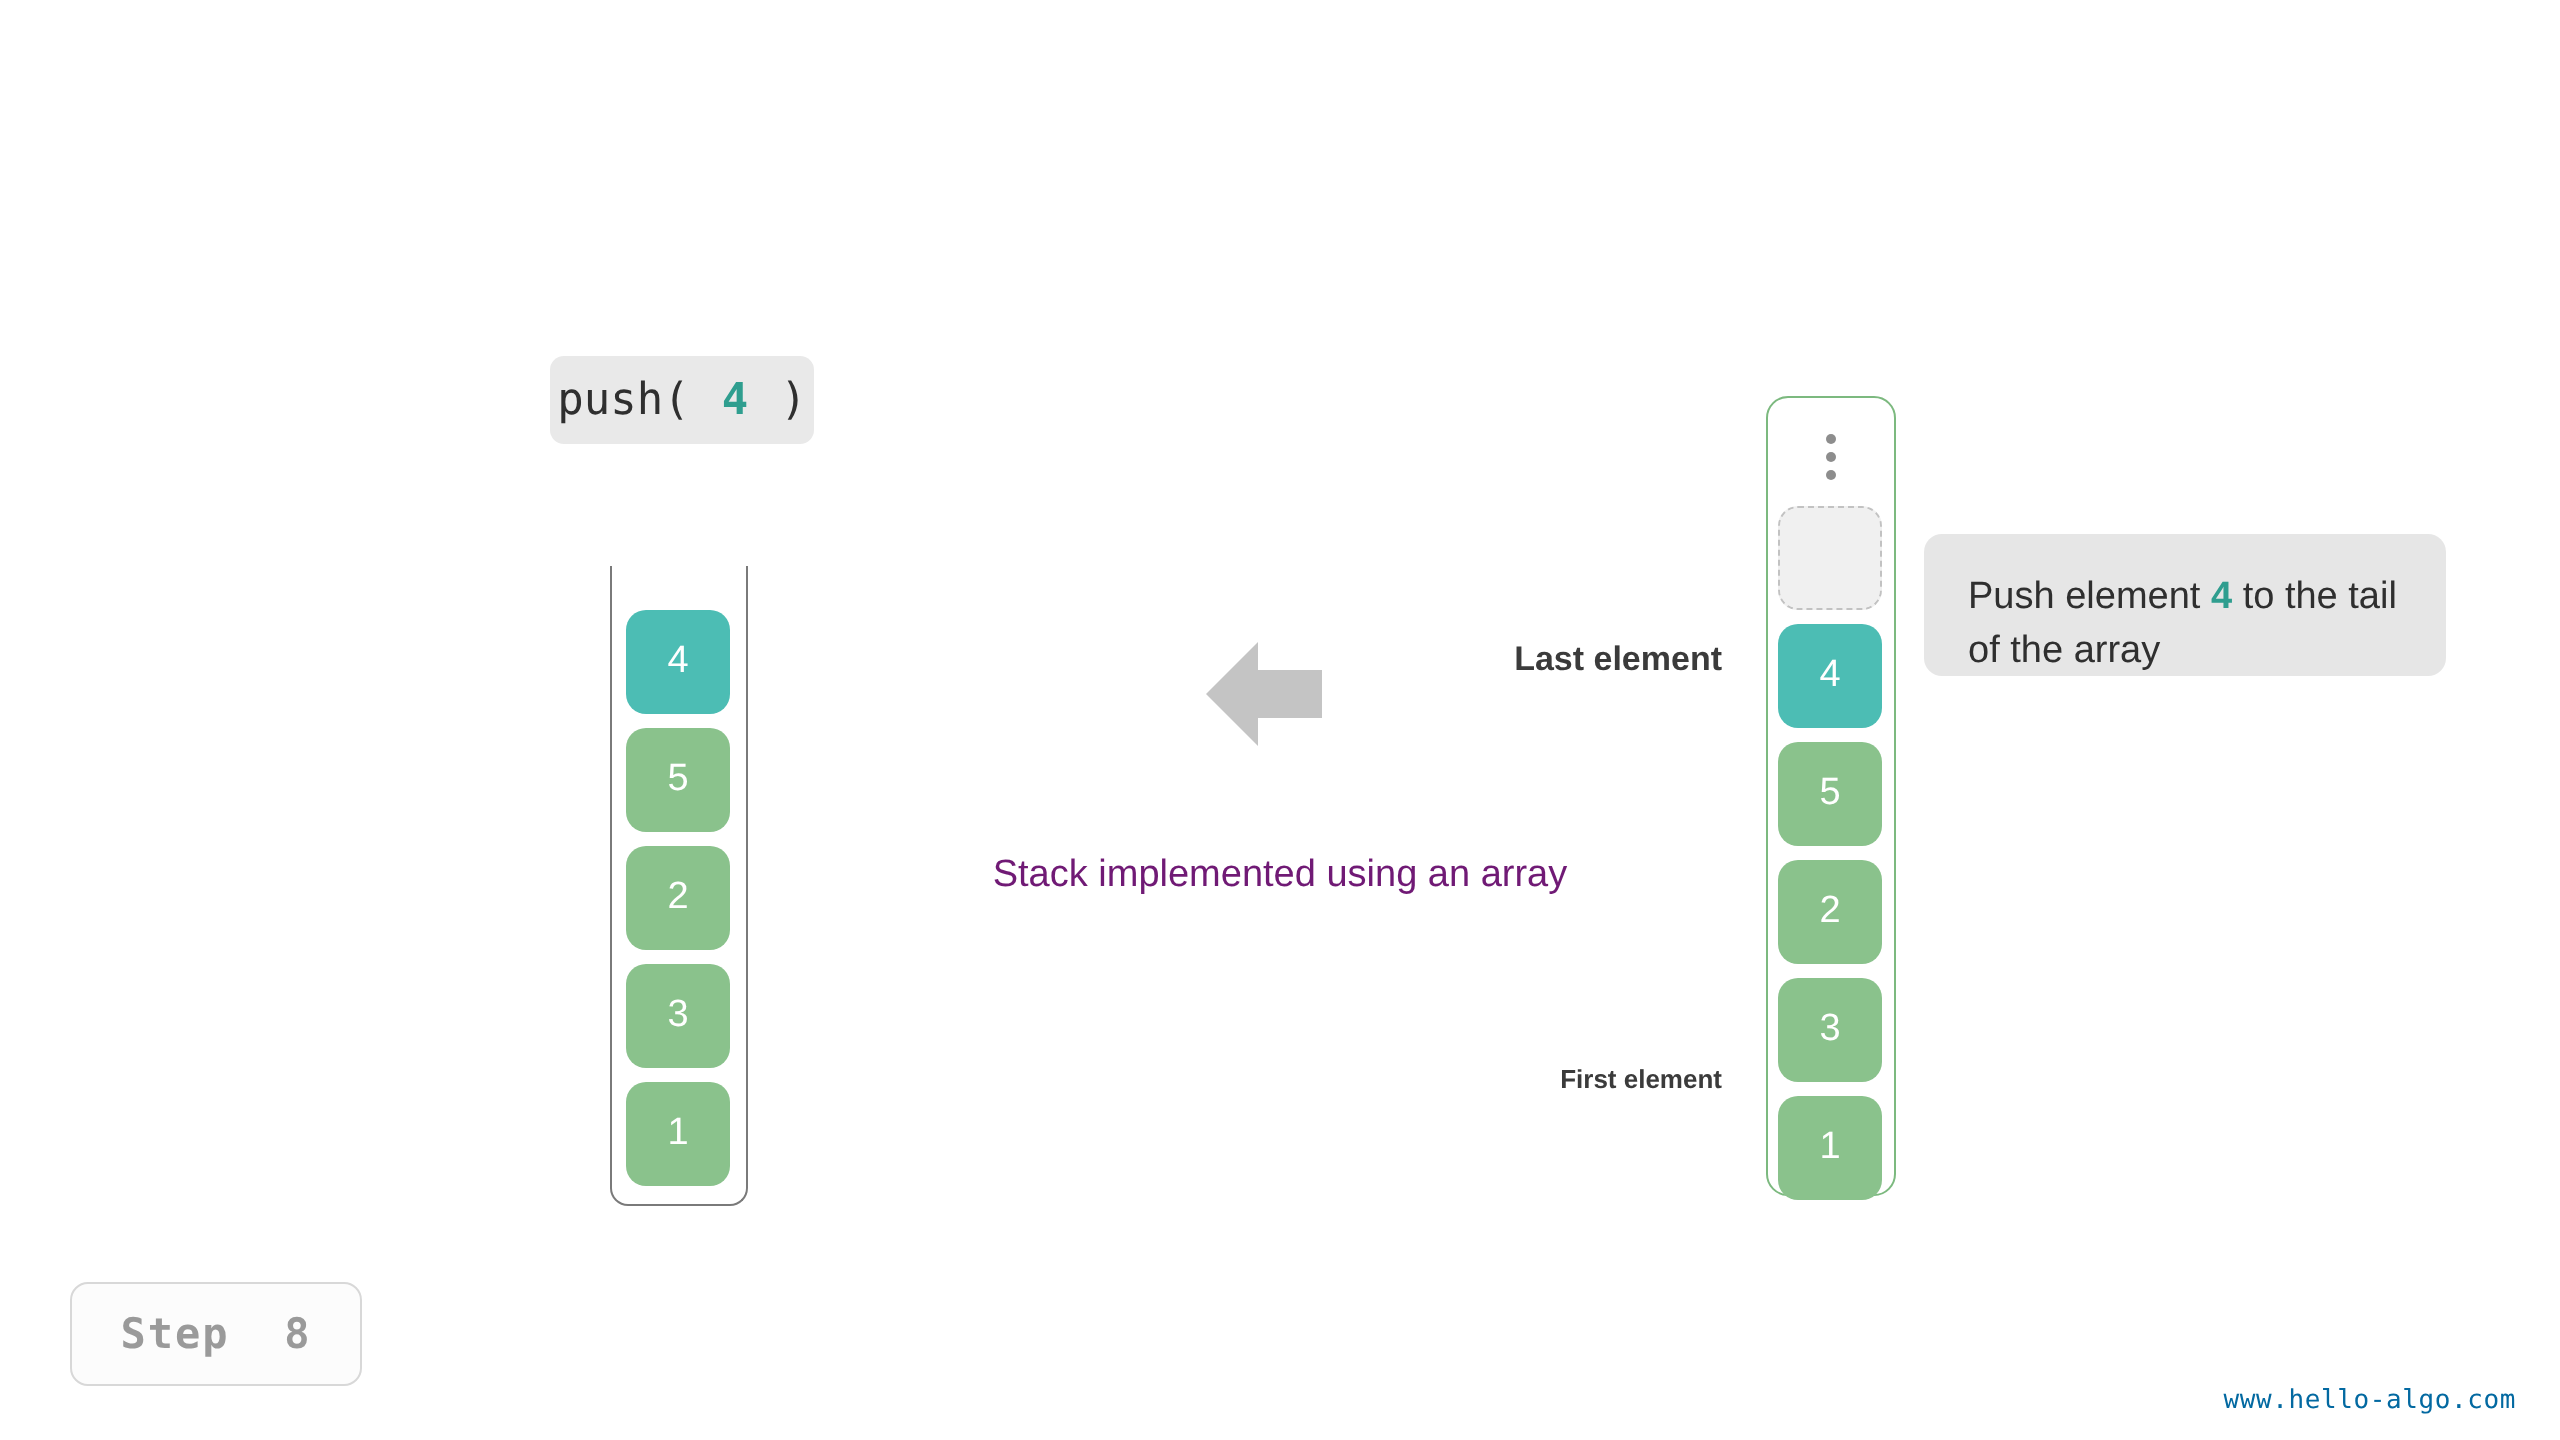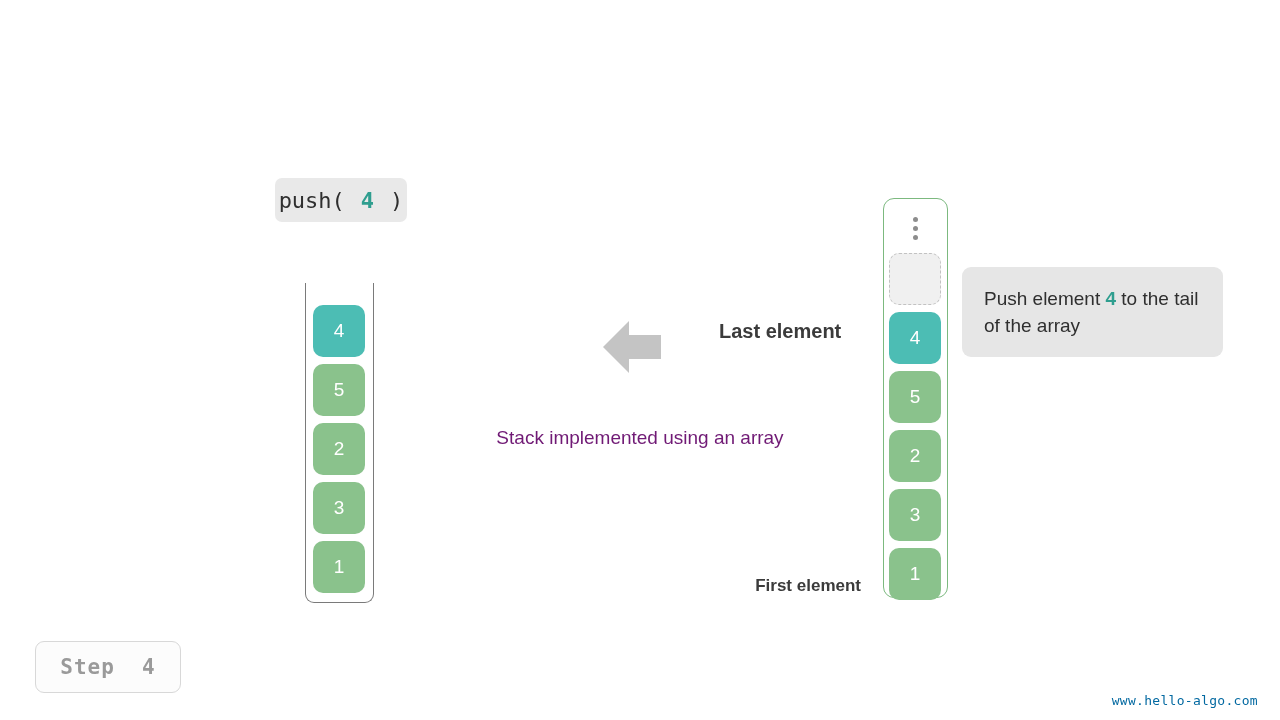--- a/index.html
+++ b/index.html
@@ -143,51 +143,52 @@
     left: 603px;
     top: 318px;
     width: 58px;
     height: 58px;
   }
   .label-last {
     position: absolute;
     left: 719px;
     top: 320px;
     width: 142px;
-    font-size: 20px;
+    text-align: right;
+    font-size: 17px;
     font-weight: bold;
     color: #3b3b3b;
   }
   .label-first {
     position: absolute;
     left: 709px;
-    top: 576px;
+    top: 532px;
     width: 152px;
     text-align: right;
-    font-size: 17px;
+    font-size: 13px;
     font-weight: bold;
     color: #3b3b3b;
   }
   .caption {
     position: absolute;
     left: 400px;
     top: 427px;
     width: 480px;
     text-align: center;
     font-size: 19px;
     color: #701a75;
   }
 
   
   .tooltip {
     position: absolute;
     left: 962px;
     top: 267px;
     width: 261px;
-    height: 90px;
+    height: 71px;
     box-sizing: border-box;
     background: #e6e6e6;
     border-radius: 9px;
     padding: 18px 22px;
     font-size: 19px;
     line-height: 27px;
     color: #2f2f2f;
   }
   .tooltip .accent {
     color: #2f9e8f;
@@ -270,17 +271,17 @@
       <div class="cell green">2</div>
       <div class="cell green">3</div>
       <div class="cell green">1</div>
     </div>
   </div>
 
   <div class="tooltip">
     <span>Push element </span><span class="accent">4</span><span> to the tail of the array</span>
   </div>
 
-  <div class="step-badge">Step  4</div>
+  <div class="step-badge">Step  8</div>
 
   <div class="watermark">www.hello-algo.com</div>
 
 </div>
 
 </body></html>

